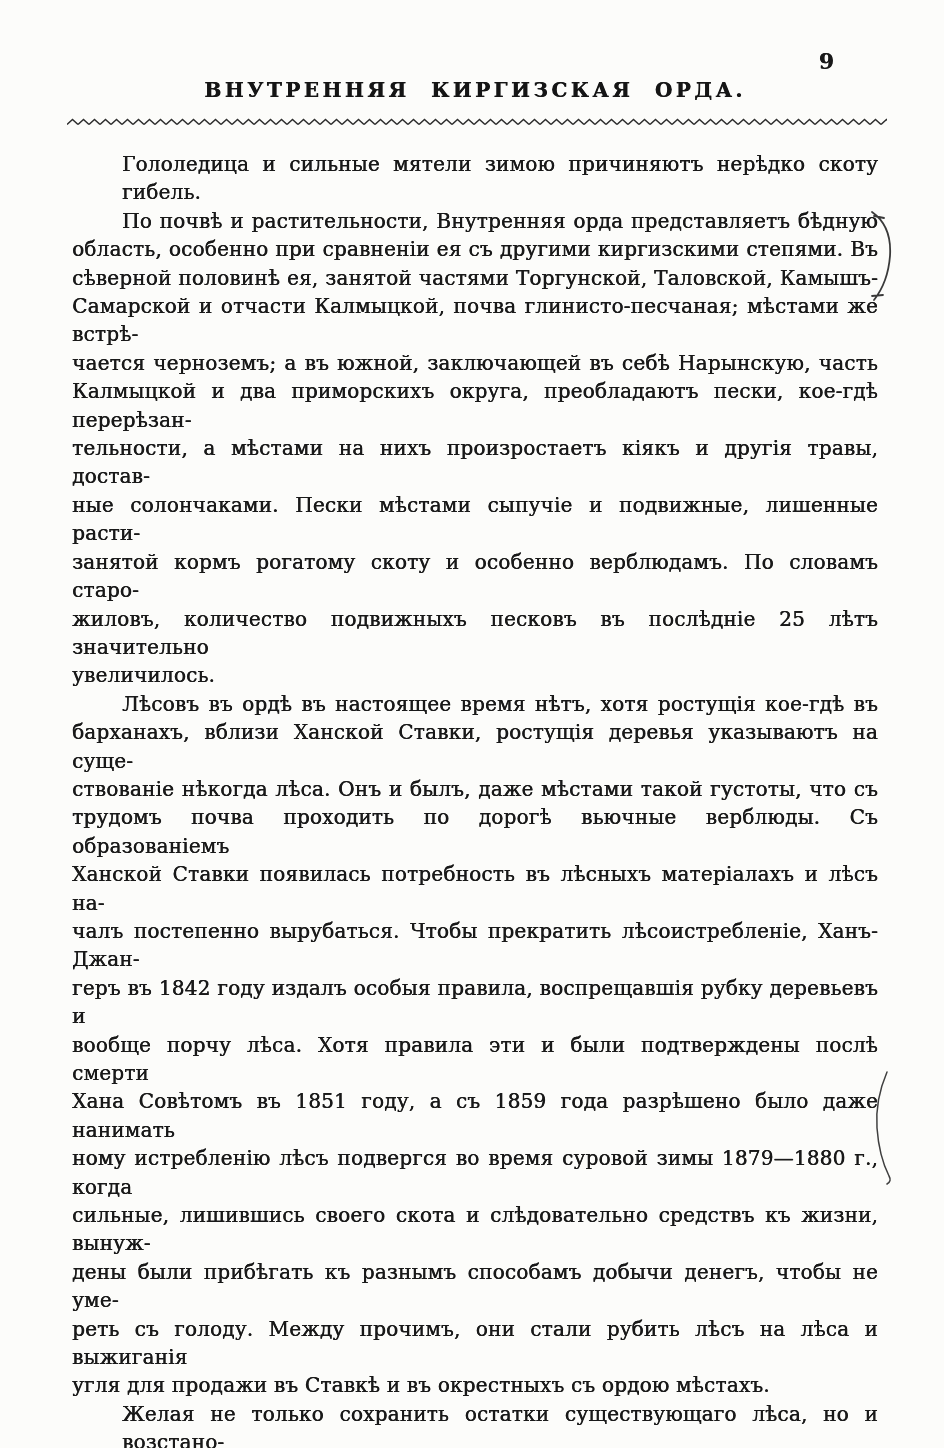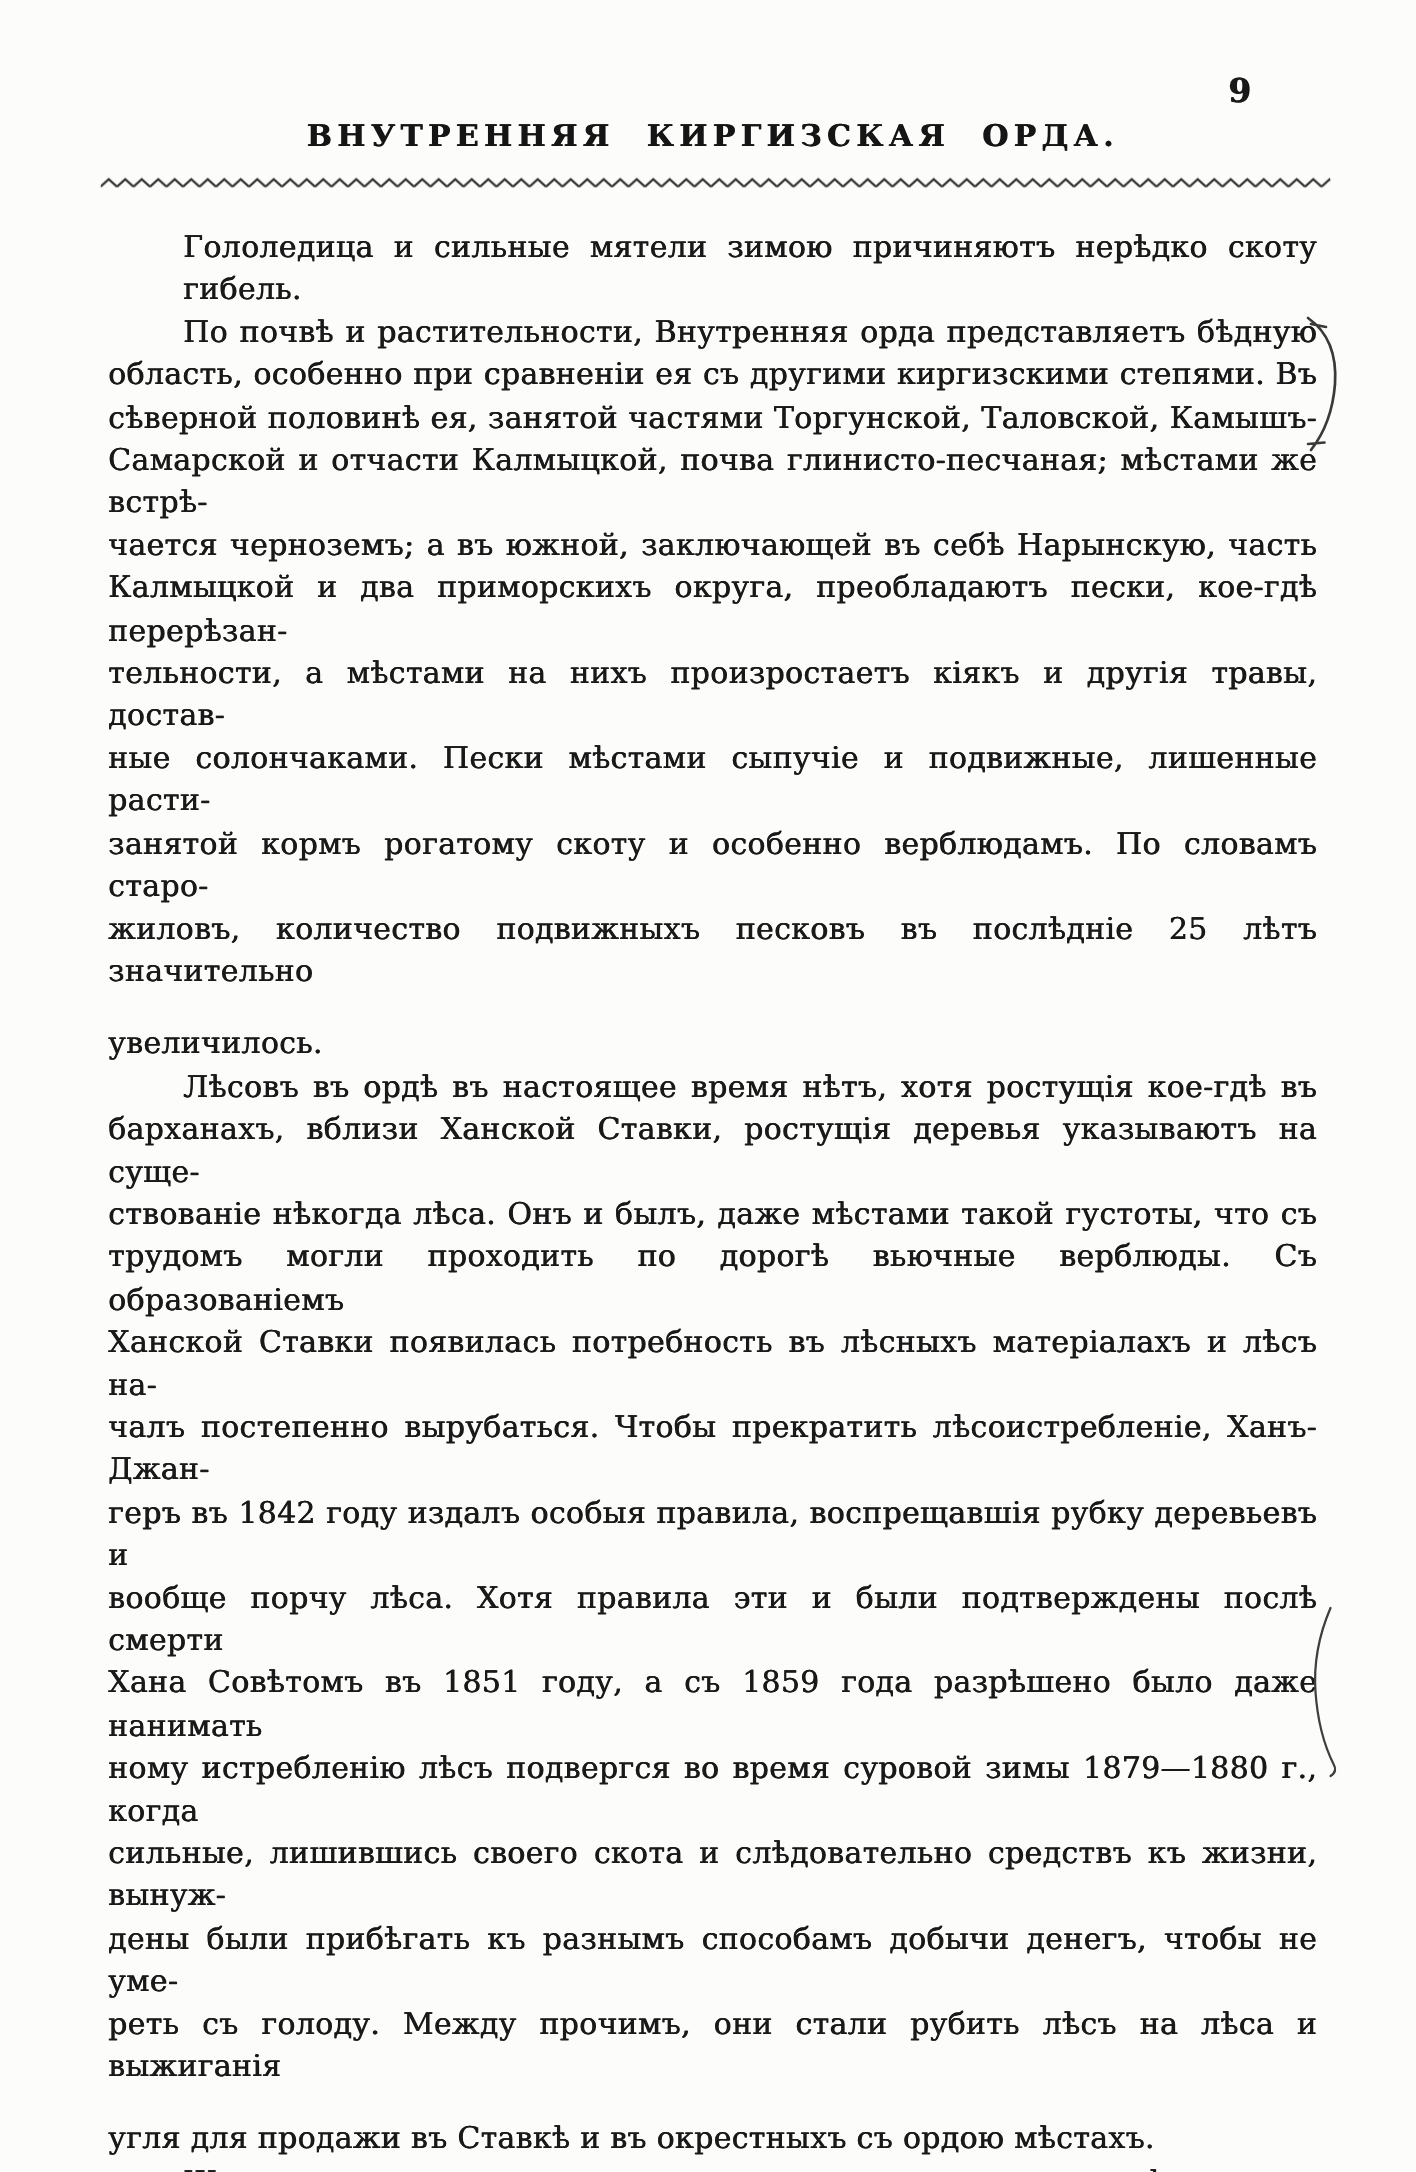--- a/index.html
+++ b/index.html
@@ -53,21 +53,21 @@
   .paragraph { margin: 0; }
   .line {
     line-height: 28.4px;
     text-align: justify;
     text-align-last: justify;
     white-space: normal;
     text-shadow: 0.38px 0 0 #1c1c1c, 0 0.25px 0 rgba(20,20,20,0.45);
     letter-spacing: 0.2px;
   }
   .line.first { padding-left: 50px; }
-  .line.last  { text-align-last: left; margin-top: 20px; }
+  .line.last  { text-align-last: left; }
   .margin-marks {
     position: absolute;
     left: 0; top: 0;
     width: 944px; height: 1448px;
     pointer-events: none;
   }
 </style>
 </head>
 <body style="background: rgb(252, 252, 250); color: rgb(25, 25, 25);">
 
@@ -101,21 +101,21 @@
         <div class="line">тельности, а мѣстами на нихъ произростаетъ кіякъ и другія травы, достав-</div>
         <div class="line">ные солончаками. Пески мѣстами сыпучіе и подвижные, лишенные расти-</div>
         <div class="line">занятой кормъ рогатому скоту и особенно верблюдамъ. По словамъ старо-</div>
         <div class="line">жиловъ, количество подвижныхъ песковъ въ послѣдніе 25 лѣтъ значительно</div>
         <div class="line last">увеличилось.</div>
       </div>
       <div class="paragraph">
         <div class="line first">Лѣсовъ въ ордѣ въ настоящее время нѣтъ, хотя ростущія кое-гдѣ въ</div>
         <div class="line">барханахъ, вблизи Ханской Ставки, ростущія деревья указываютъ на суще-</div>
         <div class="line">ствованіе нѣкогда лѣса. Онъ и былъ, даже мѣстами такой густоты, что съ</div>
-        <div class="line">трудомъ могли проходить по дорогѣ вьючные верблюды. Съ образованіемъ</div>
+        <div class="line">трудомъ почва проходить по дорогѣ вьючные верблюды. Съ образованіемъ</div>
         <div class="line">Ханской Ставки появилась потребность въ лѣсныхъ матеріалахъ и лѣсъ на-</div>
         <div class="line">чалъ постепенно вырубаться. Чтобы прекратить лѣсоистребленіе, Ханъ-Джан-</div>
         <div class="line">геръ въ 1842 году издалъ особыя правила, воспрещавшія рубку деревьевъ и</div>
         <div class="line">вообще порчу лѣса. Хотя правила эти и были подтверждены послѣ смерти</div>
         <div class="line">Хана Совѣтомъ въ 1851 году, а съ 1859 года разрѣшено было даже нанимать</div>
         <div class="line">ному истребленію лѣсъ подвергся во время суровой зимы 1879—1880 г., когда</div>
         <div class="line">сильные, лишившись своего скота и слѣдовательно средствъ къ жизни, вынуж-</div>
         <div class="line">дены были прибѣгать къ разнымъ способамъ добычи денегъ, чтобы не уме-</div>
         <div class="line">реть съ голоду. Между прочимъ, они стали рубить лѣсъ на лѣса и выжиганія</div>
         <div class="line last">угля для продажи въ Ставкѣ и въ окрестныхъ съ ордою мѣстахъ.</div>

